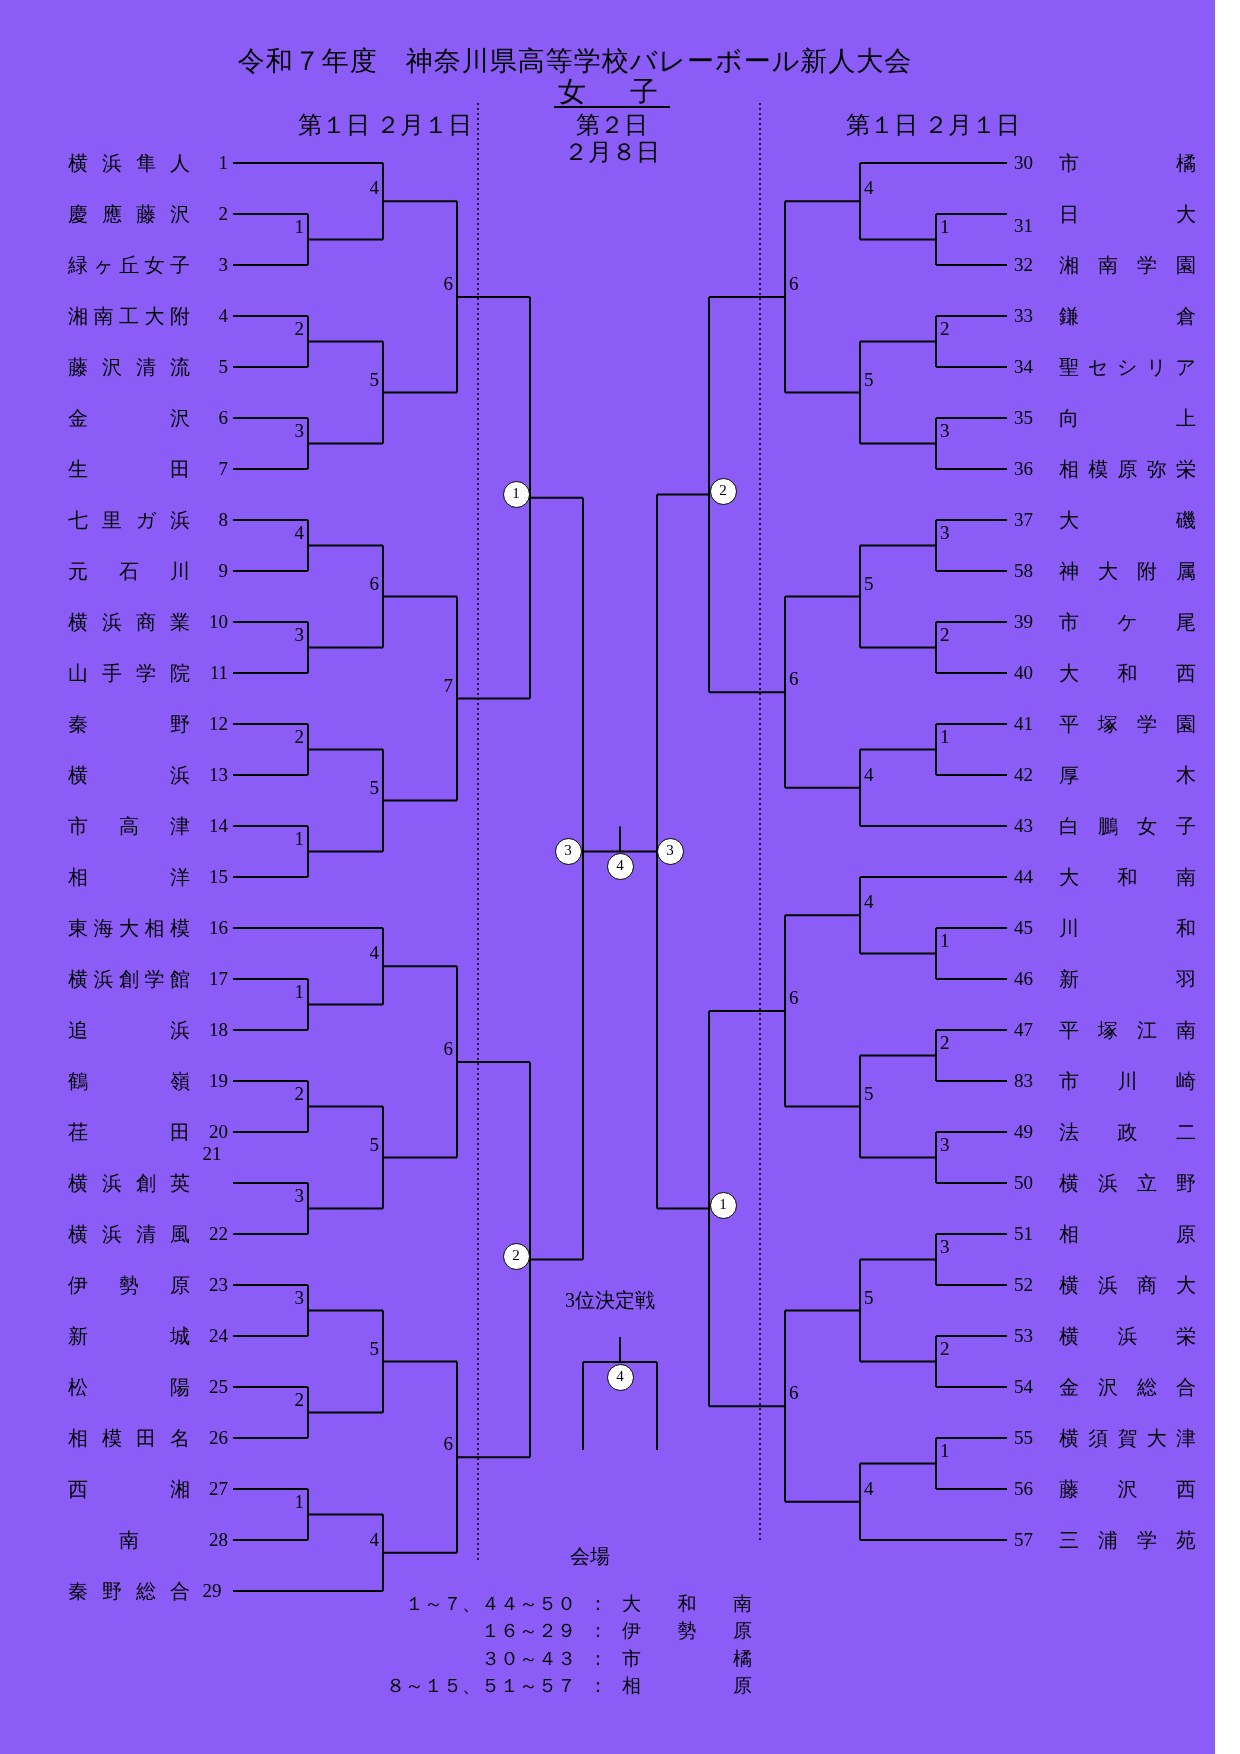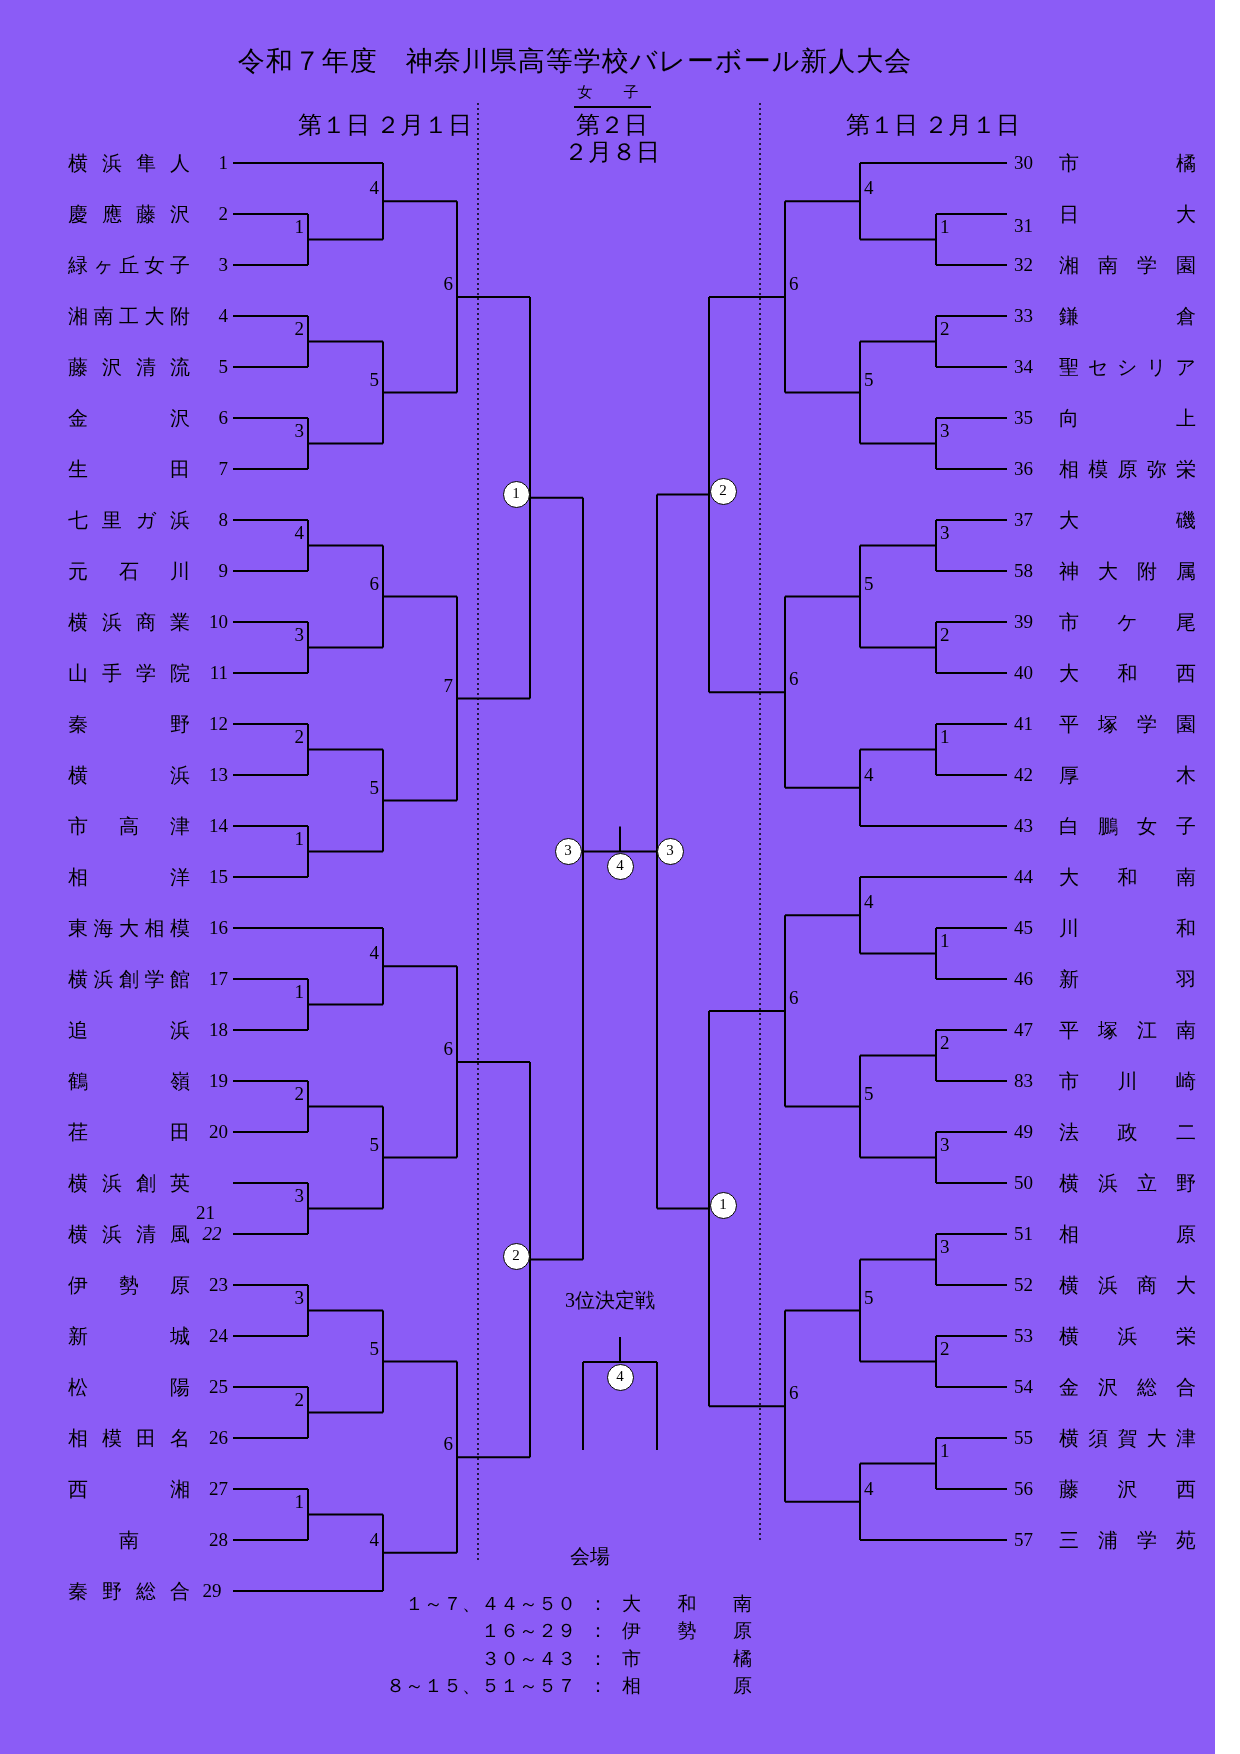--- a/index.html
+++ b/index.html
@@ -2,21 +2,21 @@
 <html><head>
 <meta charset="utf-8">
 <style>
   html,body{margin:0;padding:0;background:#fff;}
   #stage{position:relative;width:1215px;height:1754px;background:#8b5cf6;overflow:hidden;
          font-family:"Liberation Serif","DejaVu Serif",serif;color:#000;}
   #stage svg{position:absolute;left:0;top:0;}
   .lbl{position:absolute;white-space:nowrap;}
   .center{text-align:center;}
   .title{font-size:27px;line-height:34px;letter-spacing:1px;}
-  .sub{font-size:15px;line-height:26px;}
+  .sub{font-size:28px;line-height:26px;}
   .sub span{display:inline-block;border-bottom:2px solid #000;padding:0 4px 1px 4px;letter-spacing:8px;}
   .hdr{font-size:24px;line-height:26px;}
   .tname{position:absolute;display:flex;height:28px;line-height:28px;font-size:20px;}
   .tname span{display:block;}
   .tnum{position:absolute;height:28px;line-height:28px;font-size:19px;}
   .court{position:absolute;height:20px;line-height:20px;font-size:19px;}
   .circ{position:absolute;width:27px;height:27px;box-sizing:border-box;border:1.5px solid #000;
         border-radius:50%;text-align:center;line-height:23px;font-size:15px;background:#fff;}
   .vrange{position:absolute;height:26px;line-height:26px;font-size:19px;text-align:right;}
   .vcolon{position:absolute;height:26px;line-height:26px;font-size:19px;text-align:center;}
@@ -336,28 +336,28 @@
       <span>荏</span>
       <span>田</span>
     </div>
     <div class="tnum" style="left: 196px; top: 1118px; width: 32px; text-align: right;">20</div>
     <div class="tname" style="left: 68px; top: 1169px; width: 122px; justify-content: space-between;">
       <span>横</span>
       <span>浜</span>
       <span>創</span>
       <span>英</span>
     </div>
-    <div class="tnum" style="left: 196px; top: 1199px; width: 32px; text-align: left;">21</div>
+    <div class="tnum" style="left: 196px; top: 1140px; width: 32px; text-align: center;">21</div>
     <div class="tname" style="left: 68px; top: 1220px; width: 122px; justify-content: space-between;">
       <span>横</span>
       <span>浜</span>
       <span>清</span>
       <span>風</span>
     </div>
-    <div class="tnum" style="left: 196px; top: 1220px; width: 32px; text-align: center; font-style: italic;">22</div>
+    <div class="tnum" style="left: 196px; top: 1220px; width: 32px; text-align: right;">22</div>
     <div class="tname" style="left: 68px; top: 1271px; width: 122px; justify-content: space-between;">
       <span>伊</span>
       <span>勢</span>
       <span>原</span>
     </div>
     <div class="tnum" style="left: 196px; top: 1271px; width: 32px; text-align: right;">23</div>
     <div class="tname" style="left: 68px; top: 1322px; width: 122px; justify-content: space-between;">
       <span>新</span>
       <span>城</span>
     </div>

